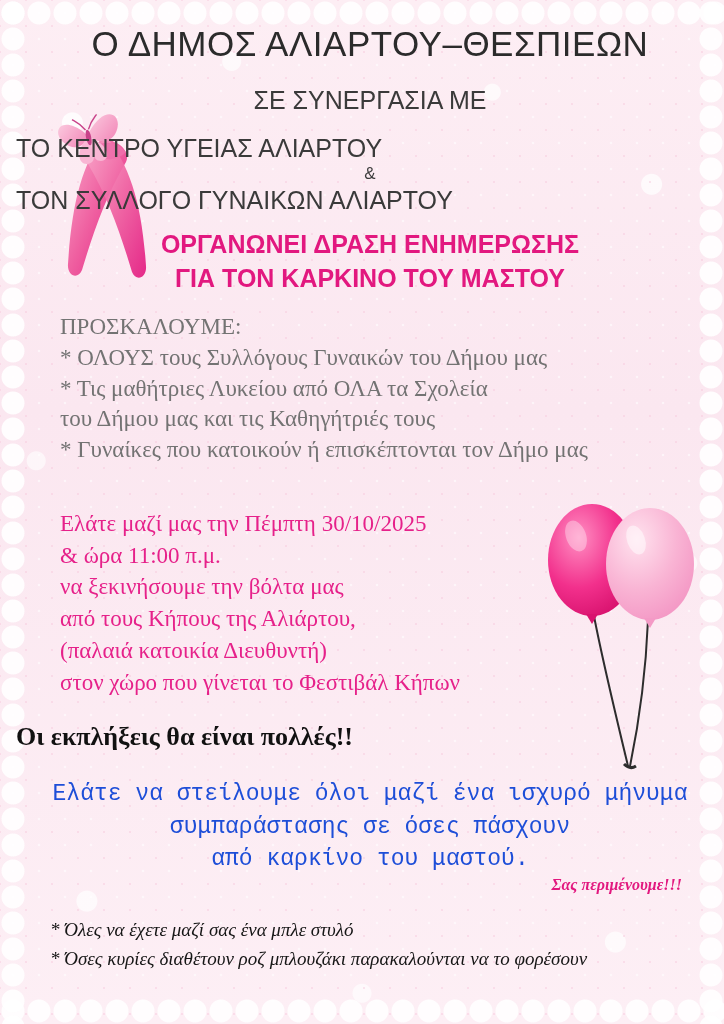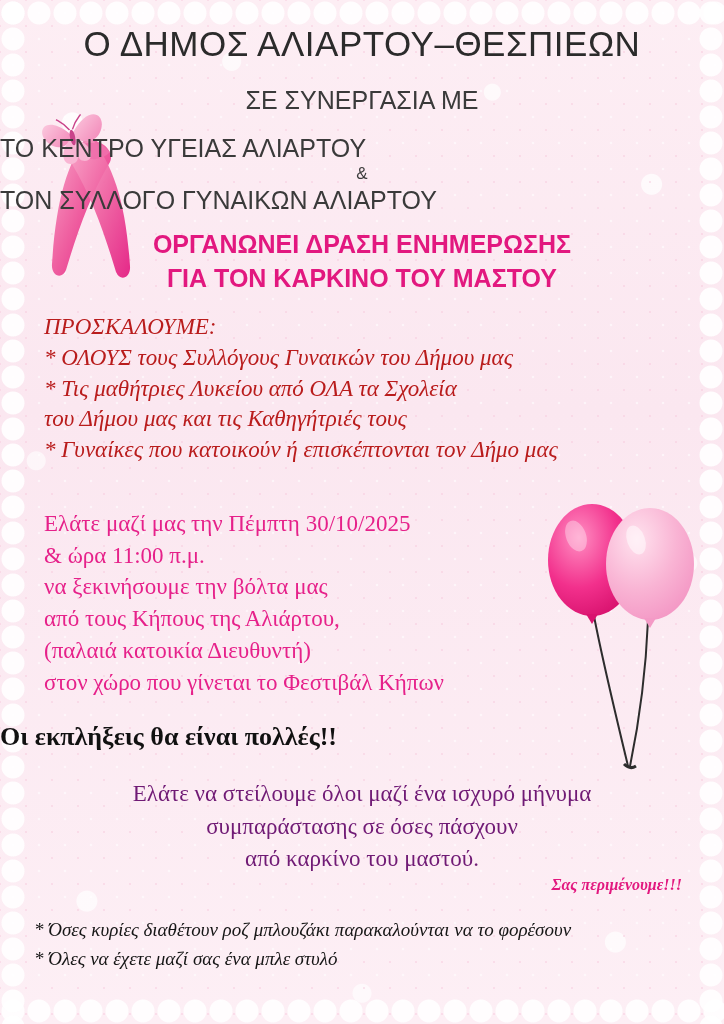--- a/index.html
+++ b/index.html
@@ -58,20 +58,21 @@
     background-size: 26px 26px;
     pointer-events: none;
   }
   .edge-left { left: 0; }
   .edge-right { right: 0; }
 
   .content {
     position: absolute;
     inset: 0;
     padding: 0;
+    margin-left: 16px;
   }
 
   .title1 {
     position: absolute;
     top: 24px;
     left: 0; right: 0;
     text-align: center;
     font-family: "Liberation Sans", sans-serif;
     font-size: 35px;
     letter-spacing: 0.5px;
@@ -124,23 +125,22 @@
     color: #e2187f;
     line-height: 1.35;
   }
 
   .invite-block {
     position: absolute;
     top: 312px;
     left: 44px;
     right: 30px;
     font-size: 23px;
-    color: #b91c1c;
+    color: #737373;
     line-height: 1.34;
-    font-style: italic;
   }
   .invite-block .ln { white-space: nowrap; }
 
   .date-block {
     position: absolute;
     top: 508px;
     left: 44px;
     right: 160px;
     font-size: 23px;
     color: #e6218a;
@@ -156,22 +156,23 @@
     font-size: 26px;
     color: #111;
   }
 
   .message {
     position: absolute;
     top: 778px;
     left: 0; right: 0;
     text-align: center;
     font-size: 23px;
-    color: #701a75;
+    color: #1d4ed8;
     line-height: 1.42;
+    font-family: Liberation Mono, monospace;
   }
 
   .await {
     position: absolute;
     top: 876px;
     right: 42px;
     font-style: italic;
     font-weight: bold;
     font-size: 16px;
     color: #e2187f;
@@ -303,17 +304,17 @@
 
   <div class="message">
     <div>Ελάτε να στείλουμε όλοι μαζί ένα ισχυρό μήνυμα</div>
     <div>συμπαράστασης σε όσες πάσχουν</div>
     <div>από καρκίνο του μαστού.</div>
   </div>
 
   <div class="await">Σας περιμένουμε!!!</div>
 
   <div class="notes">
+    <div>* Όλες να έχετε μαζί σας ένα μπλε στυλό</div>
     <div>* Όσες κυρίες διαθέτουν ροζ μπλουζάκι παρακαλούνται να το φορέσουν</div>
-    <div>* Όλες να έχετε μαζί σας ένα μπλε στυλό</div>
   </div>
 
 </div>
 
 </body></html>

